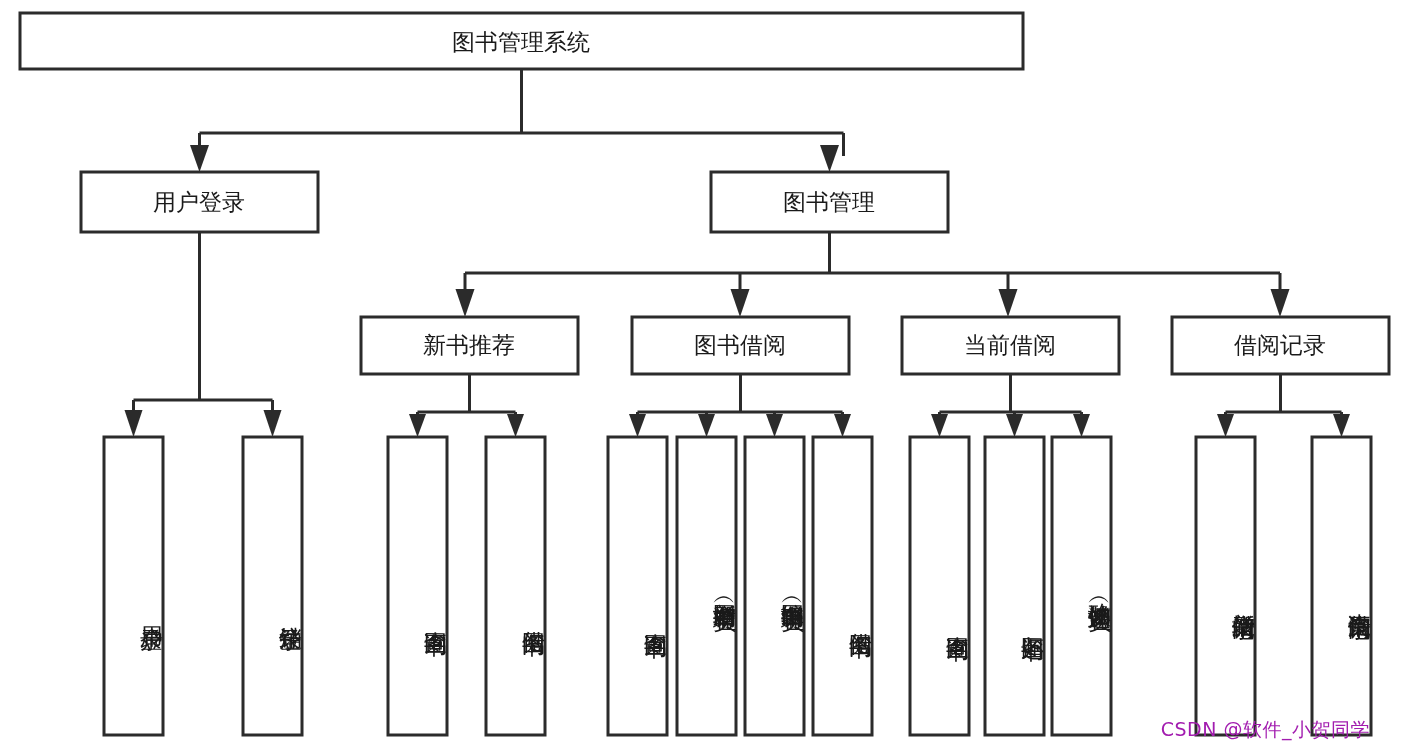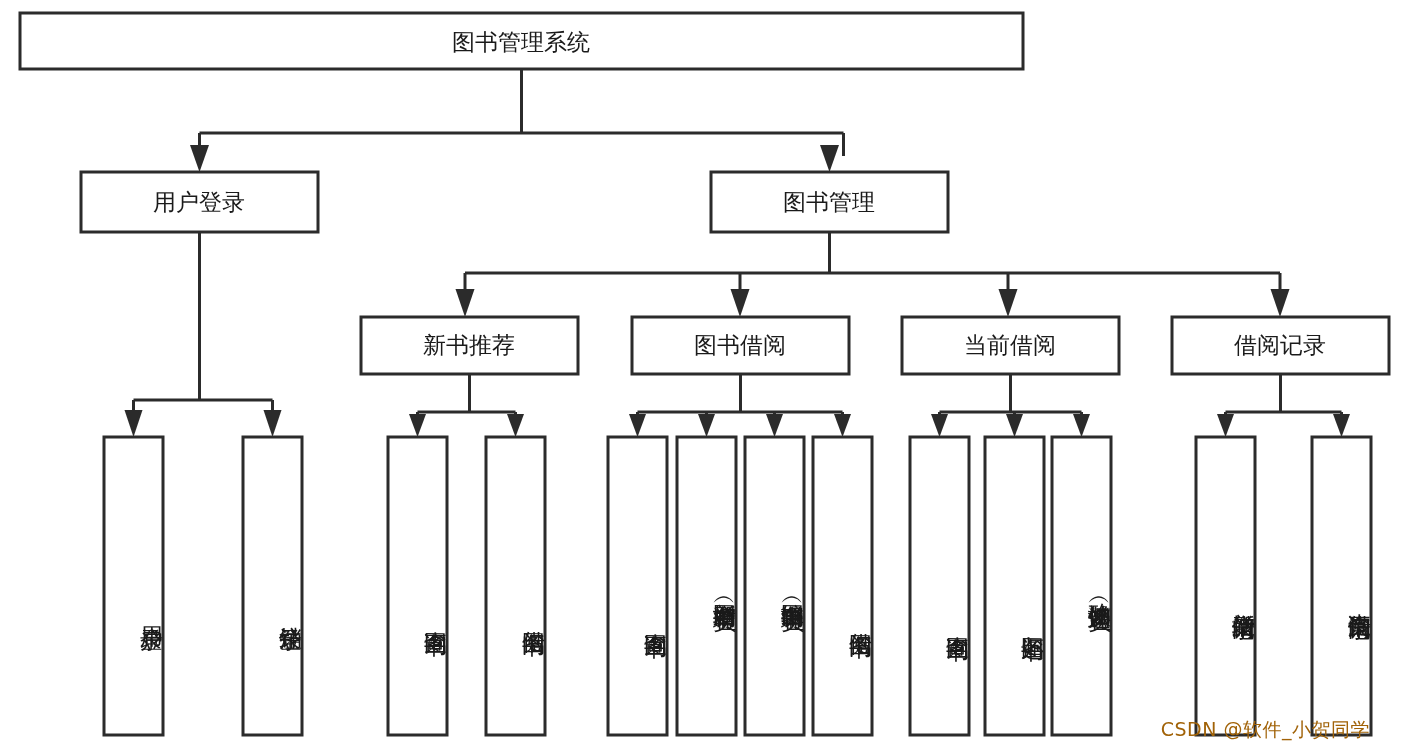--- a/index.html
+++ b/index.html
@@ -65,21 +65,21 @@
     align-items: flex-start;
     justify-content: center;
     pointer-events: none;
   }
   .watermark {
     position: absolute;
     right: 8px;
     bottom: 4px;
     font-family: "DejaVu Sans", "Liberation Sans", sans-serif;
     font-size: 19px;
-    color: #a16207;
+    color: #a21caf;
     white-space: nowrap;
     letter-spacing: 0.5px;
   }
 </style>
 </head>
 <body>
 
 <div id="diagram-root">
 
   <svg id="diagram-svg" viewBox="0 0 1405 747">

